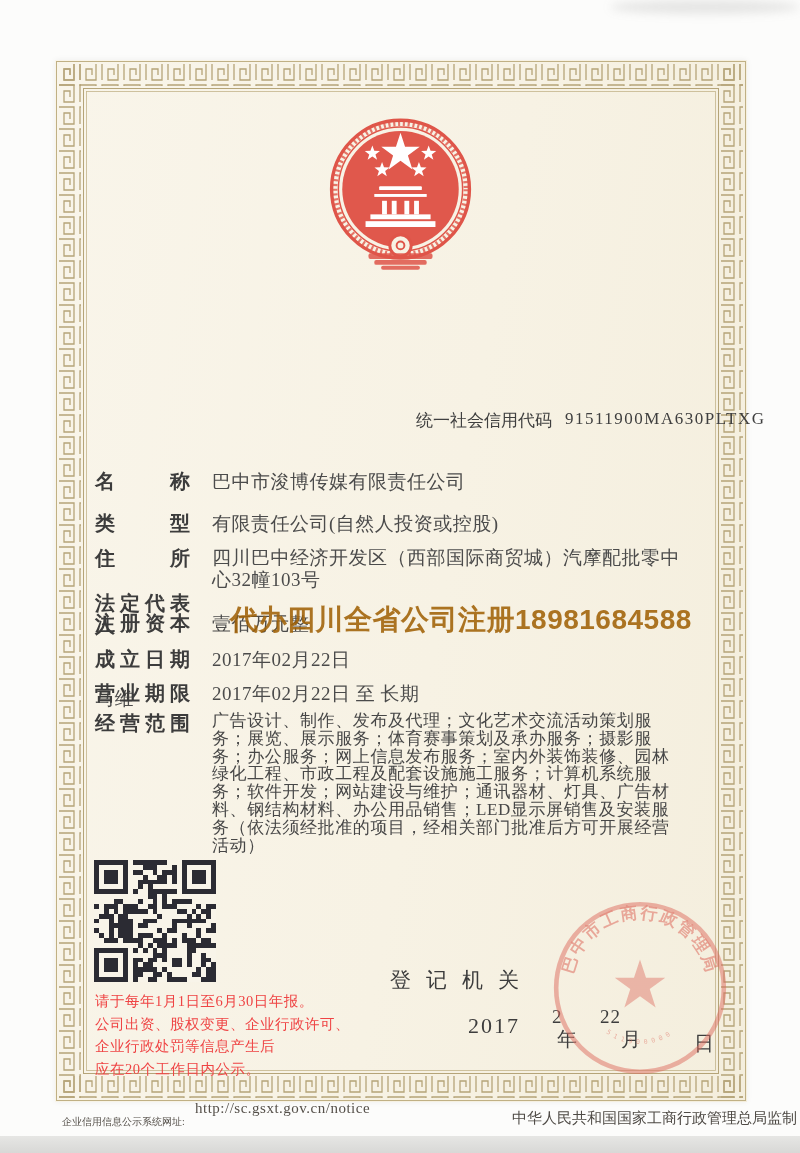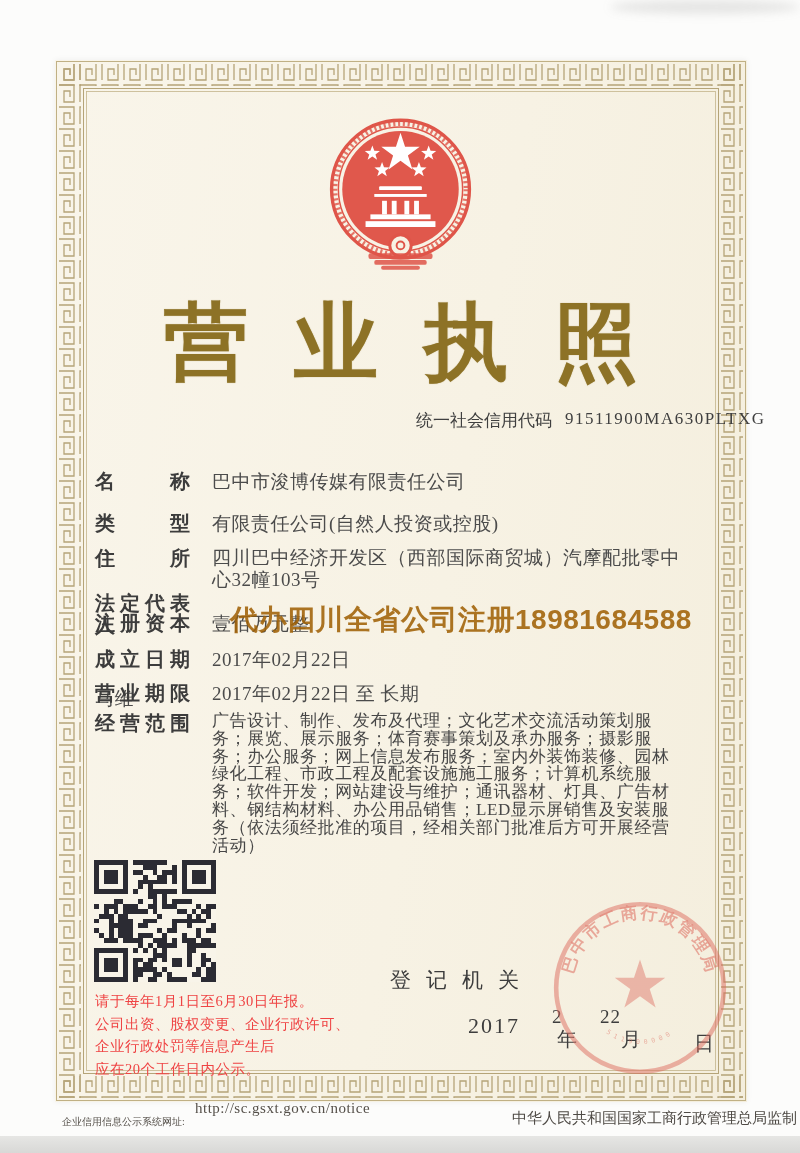--- a/index.html
+++ b/index.html
@@ -130,23 +130,20 @@
     </g>
     <circle cx="85" cy="138" r="11" fill="#f7f2e4" stroke="#df5549" stroke-width="3"></circle>
     <circle cx="85" cy="138" r="4" fill="none" stroke="#df5549" stroke-width="2"></circle>
     <g fill="#df5549" opacity=".85">
       <rect x="52" y="146" width="66" height="6" rx="2"></rect>
       <rect x="58" y="153" width="54" height="5" rx="2"></rect>
       <rect x="65" y="159" width="40" height="4" rx="2"></rect>
     </g>
   </svg>
 
-  <div class="title-row">
-    <span>营业执照</span>
-  </div>
 
   <div class="credit-line">
     <span>统一社会信用代码</span>
     <span class="code">91511900MA630PLTXG</span>
   </div>
 
   <div class="frow row-name">
     <div class="flabel">名称</div>
     <div class="fvalue">巴中市浚博传媒有限责任公司</div>
   </div>

